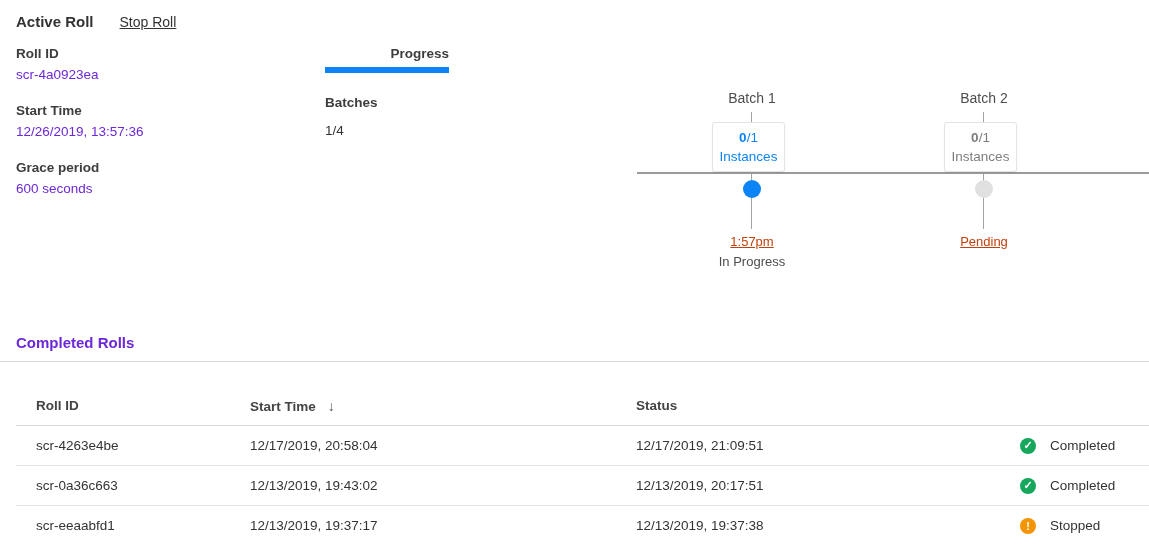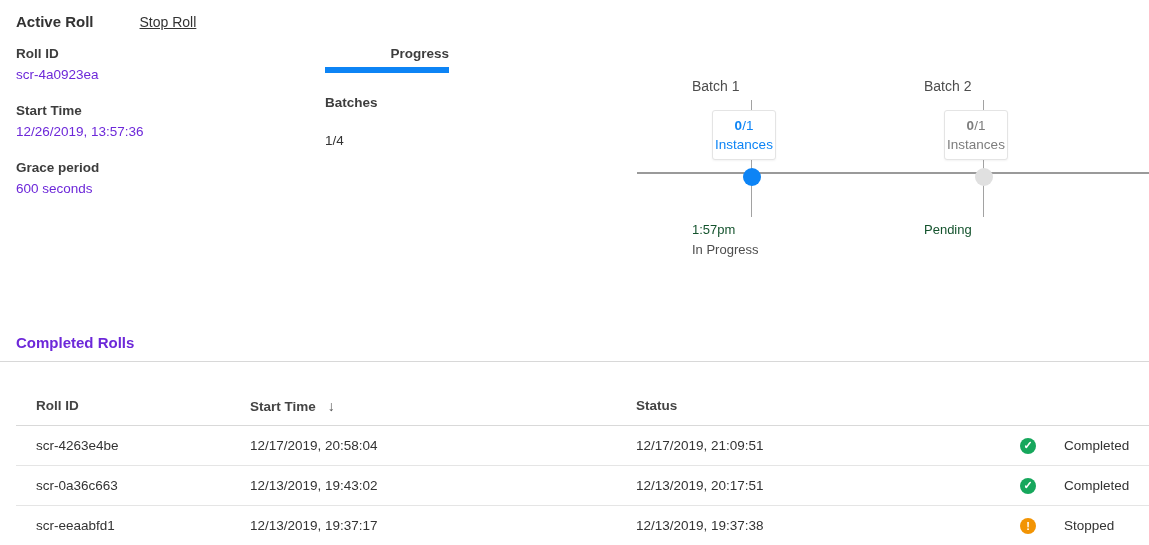--- a/index.html
+++ b/index.html
@@ -9,60 +9,60 @@
     background:#ffffff;
     color:#333333;
     position:relative;
     overflow:hidden;
     font-size:13.5px;
   }
 
   
   .section-header { position:absolute; top:13px; left:16px; display:flex; align-items:baseline; gap:26px; }
   .section-title { font-size:15px; font-weight:bold; color:#333; }
-  .stop-link { font-size:14px; color:#333; text-decoration:underline; cursor:pointer;margin-left:20px; }
+  .stop-link { font-size:14px; color:#333; text-decoration:underline; cursor:pointer; }
 
   .info-col { position:absolute; left:16px; top:46px; width:280px; }
   .field { margin-bottom:20px; }
   .field-label { font-weight:600; color:#3d3d3d; line-height:16px; margin-bottom:5px; }
   .field-value { color:#6d28d9; line-height:16px; }
 
   .progress-col { position:absolute; left:325px; top:46px; width:124px; }
   .progress-label { font-weight:600; color:#3d3d3d; line-height:16px;text-align:right; }
   .progress-track { margin-top:5px; width:124px; height:6px; background:#e3e3e3; }
   .progress-fill { height:6px; background:#0d84f5; }
   .batches-label { margin-top:22px; font-weight:600; color:#3d3d3d; line-height:16px; }
-  .batches-value { margin-top:22px; color:#333; line-height:16px; }
+  .batches-value { margin-top:12px; color:#333; line-height:16px; }
 
   
   .timeline { position:absolute; left:0; top:0; width:1149px; height:270px; }
   .timeline-hline { position:absolute; left:637px; right:0; top:172px; height:2px; background:#9a9a9a; z-index:1; }
-  .batch-group { position:absolute; top:4px; width:120px; height:270px; text-align:left; }
+  .batch-group { position:absolute; top:16px; width:120px; height:270px; text-align:center; }
   .batch-group.b1 { left:692px; }
   .batch-group.b2 { left:924px; }
   .batch-name { position:absolute; top:74px; left:0; width:120px; font-size:14px; color:#4d4d4d; }
   .batch-vline { position:absolute; left:59px; top:96px; width:1px; height:117px; background:#a2a2a2; z-index:0; }
   .batch-card {
-    position:absolute; left:20px; top:106px; width:64px; height:50px;
+    position:absolute; left:20px; top:106px; width:73px; height:50px;
     background:#fff; border:1px solid #e4e4e4; border-radius:3px;
     box-shadow:0 1px 2px rgba(0,0,0,0.05);
     display:flex; flex-direction:column; align-items:center; justify-content:center;
     z-index:2; cursor:pointer; line-height:19px;
   }
   .b1 .batch-card { color:#0d84f5; }
   .b2 .batch-card { color:#7d7d7d; }
   .card-count { font-weight:bold; }
   .card-slash { font-weight:normal; }
   .batch-node {
     position:absolute; left:51px; top:164px; width:18px; height:18px;
     border-radius:50%; z-index:3;
   }
   .b1 .batch-node { background:#0d84f5; }
   .b2 .batch-node { background:#e0e0e0; }
-  .batch-time1 { position:absolute; top:218px; left:0; width:120px; font-size:13px; color:#14532d; }
+  .batch-time1 { position:absolute; top:218px; left:0; width:120px; font-size:13px; color:#c2410c;text-decoration:underline; }
   .batch-time2 { position:absolute; top:238px; left:0; width:120px; font-size:13px; color:#4d4d4d; }
 
   
   .completed-title { position:absolute; top:334px; left:16px; font-size:15px; font-weight:bold; color:#6d28d9; }
   .completed-divider { position:absolute; top:361px; left:0; right:0; height:1px; background:#d8d8d8; }
 
   .rolls-table { position:absolute; top:386px; left:16px; right:0; }
   .t-row {
     display:grid;
     grid-template-columns:234px 386px 384px 1fr;
@@ -70,21 +70,21 @@
     height:40px;
   }
   .t-head { border-bottom:1px solid #d9d9d9; }
   .t-head .cell { font-weight:600; color:#444; }
   .t-body .t-row { border-bottom:1px solid #e5e5e5; }
   .cell { padding:0; }
   .cell.c1 { padding-left:20px; }
   .sort-arrow { margin-left:12px; color:#555; font-size:14px; cursor:pointer; }
   .head-sortable { cursor:pointer; }
 
-  .status-cell { display:flex; align-items:center; gap:28px; }
+  .status-cell { display:flex; align-items:center; gap:14px; }
   .status-icon {
     width:16px; height:16px; border-radius:50%;
     display:inline-flex; align-items:center; justify-content:center;
     color:#fff; font-size:11px; font-weight:bold; flex:0 0 16px;
   }
   .icon-check { background:#16a75c; }
   .icon-check::before { content:"\2713"; }
   .icon-excl { background:#f29404; }
   .icon-excl::before { content:"!"; }
 </style>

